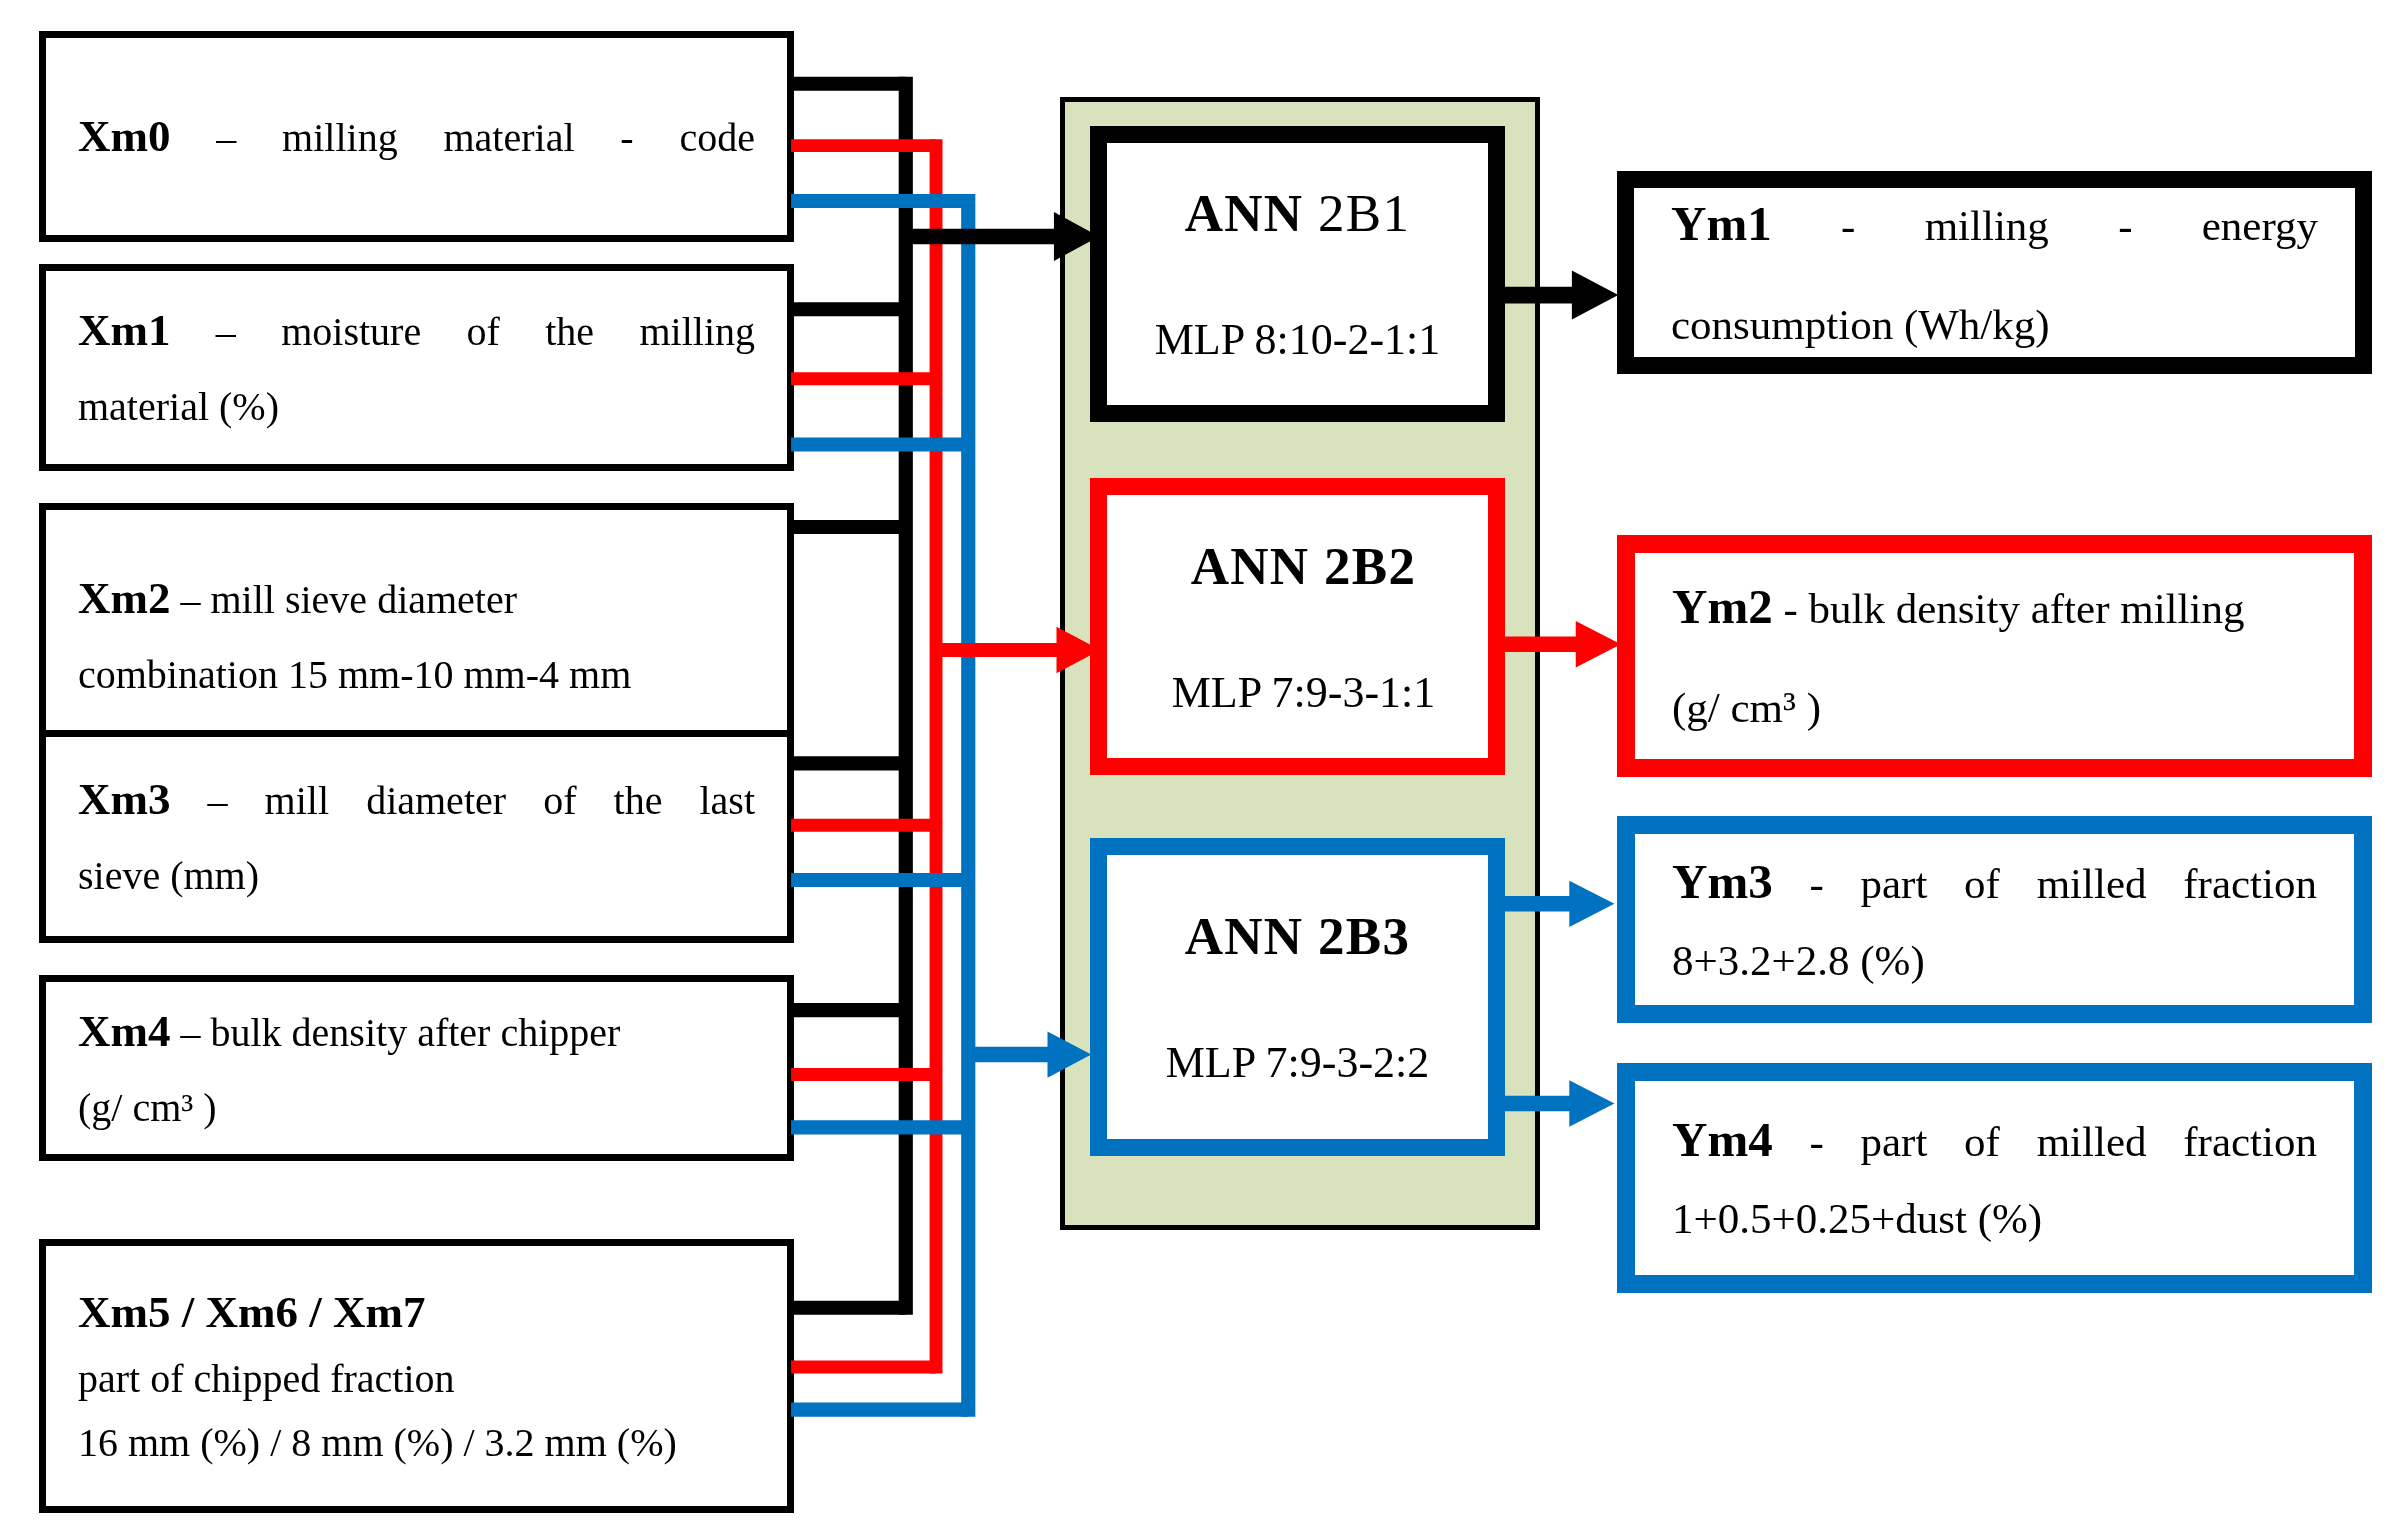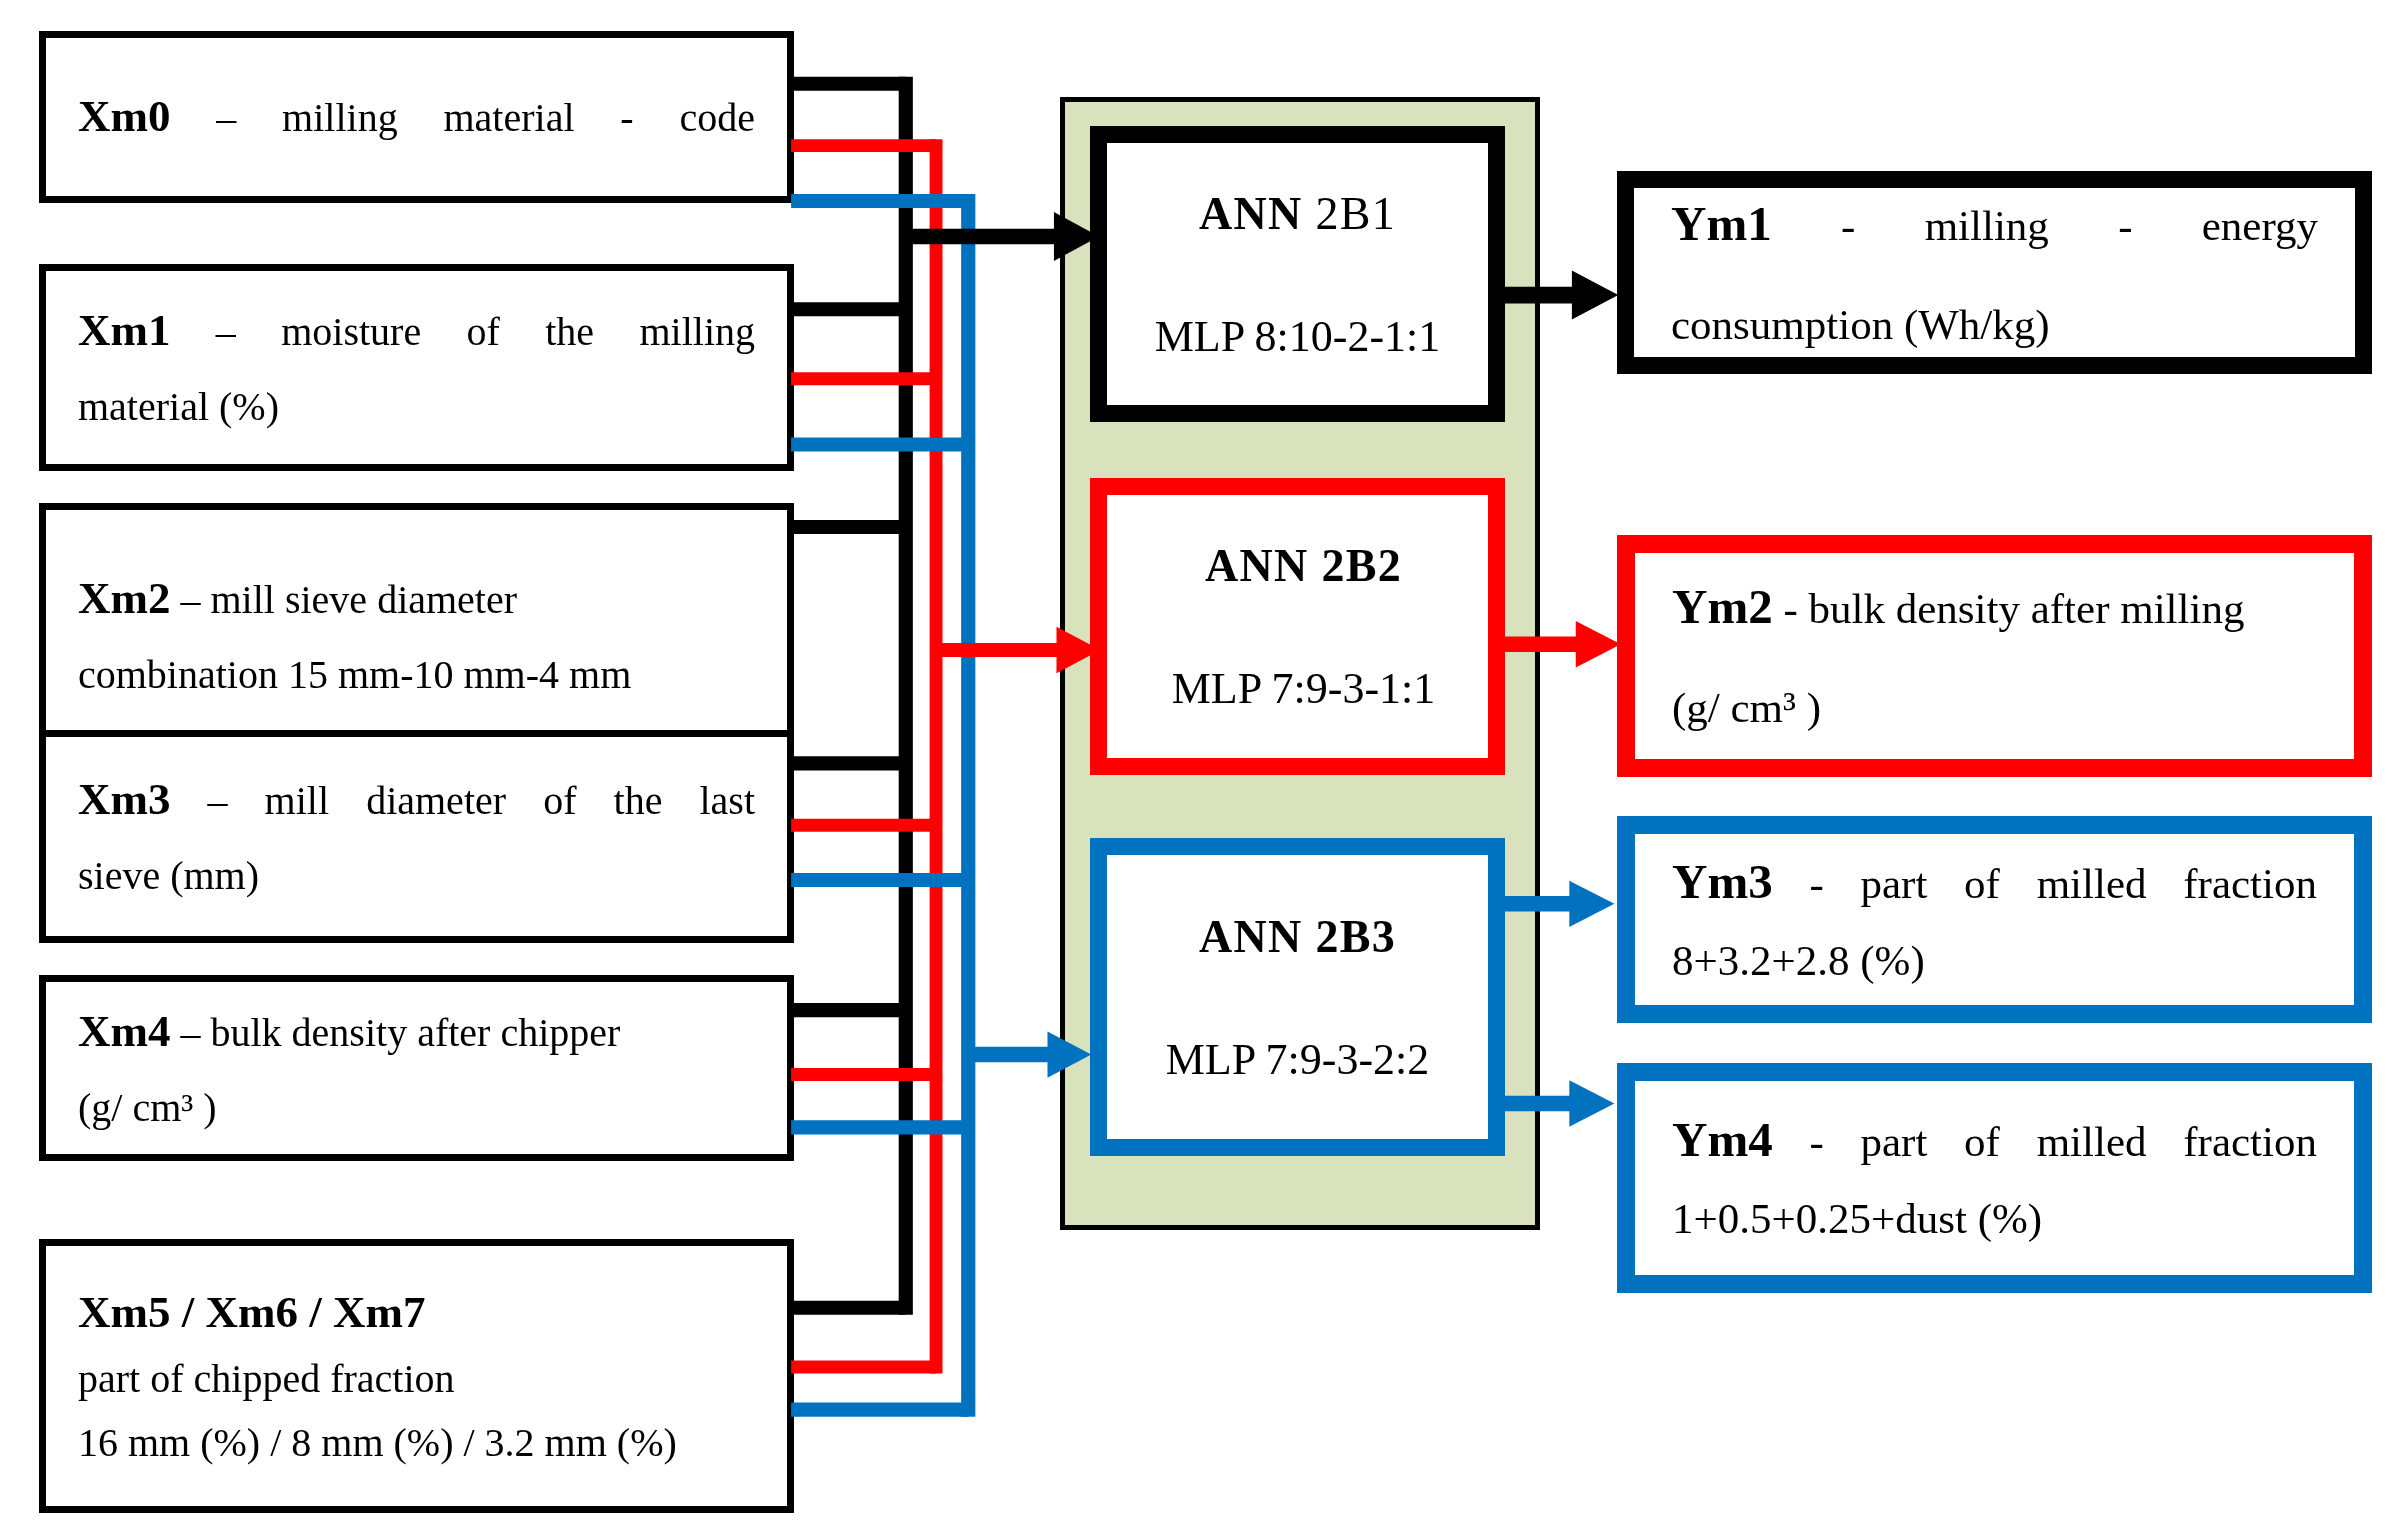--- a/index.html
+++ b/index.html
@@ -51,21 +51,21 @@
     box-sizing: border-box;
     background: #ffffff;
     display: flex;
     flex-direction: column;
     justify-content: center;
     align-items: center;
     row-gap: 71px;
     text-align: center;
     color: #000000;
   }
-  .ann-title { font-size: 46px; letter-spacing: 1.3px; }
+  .ann-title { font-size: 53px; letter-spacing: 1.3px; }
   .ann-title .b { font-weight: bold; }
   .ann-title .cb { font-weight: bold; }
   .ann-mlp { font-size: 44px; }
   
   .ybox {
     left: 1617px;
     width: 755px;
     padding: 0 37px;
     font-size: 43px;
     line-height: 1.15;
@@ -79,21 +79,21 @@
     left: 0; top: 0;
     z-index: 5;
     pointer-events: none;
   }
 </style>
 </head>
 <body>
 
 <div class="canvas">
 
-  <div class="box xbox" style="top:31px;height:172px;">
+  <div class="box xbox" style="top:31px;height:211px;">
     <div class="line jl"><span class="lbl">Xm0</span><span> – milling material - code</span></div>
   </div>
 
   <div class="box xbox" style="top:264px;height:207px;">
     <div class="line jl"><span class="lbl">Xm1</span><span> – moisture of the milling</span></div>
     <div class="line">material (%)</div>
   </div>
 
   <div class="box xbox" style="top:503px;height:265px;">
     <div class="line"><span class="lbl">Xm2</span><span> – mill sieve diameter</span></div>

